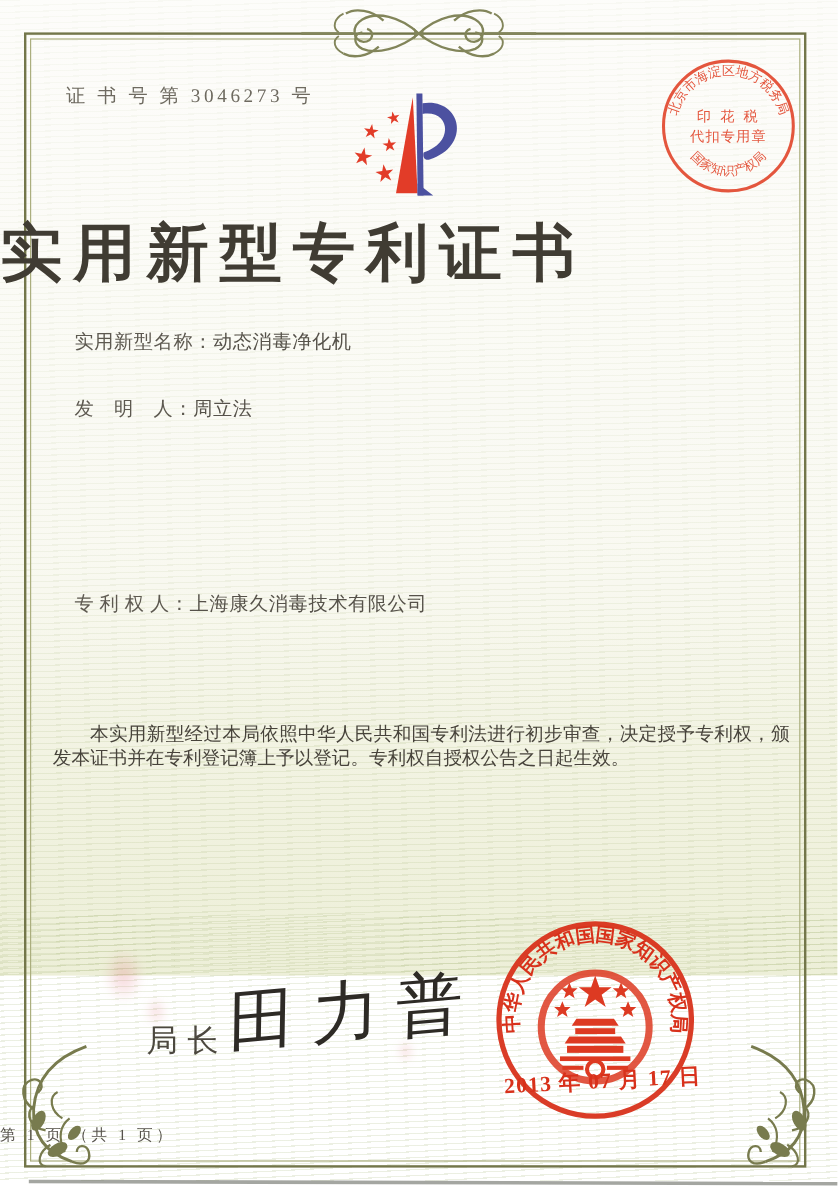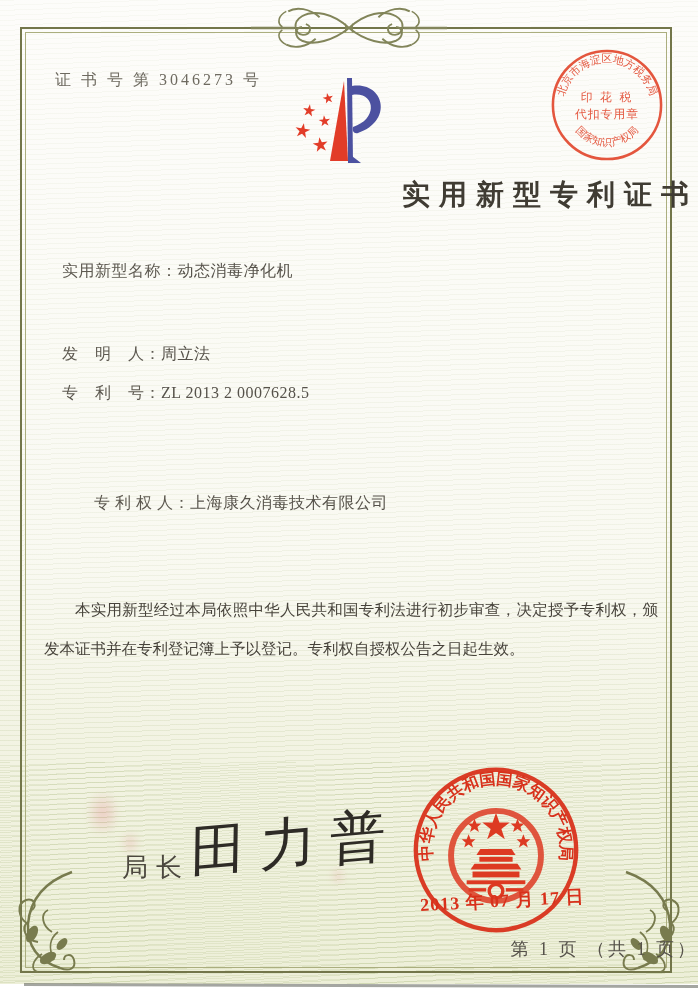--- a/index.html
+++ b/index.html
@@ -2,21 +2,21 @@
 <html lang="zh"><head>
 <meta charset="utf-8">
 <style>
   html,body{margin:0;padding:0;}
   body{
     width:698px;height:1003px;position:relative;overflow:hidden;
     background:#ffffff;
     font-family:"Liberation Serif","DejaVu Serif",serif;
   }
   .paper{
-    position:absolute;left:0;top:0;width:698px;height:984px;
+    position:absolute;left:0;top:0;width:698px;height:813px;
     background:
       linear-gradient(to bottom, rgba(255,255,255,.65) 0%, rgba(255,255,255,.35) 55%, rgba(255,255,255,0) 75%),
       repeating-linear-gradient(178deg, rgba(156,174,108,.16) 0 1px, rgba(0,0,0,0) 1px 5px),
       linear-gradient(to bottom,#f9f8f1 0%,#f6f6ea 60%,#edefd8 100%);
   }
   .paper-edge{
     position:absolute;left:24px;top:984px;width:674px;height:3px;
     background:rgba(90,92,84,.55);transform:rotate(.15deg);
   }
   .texture-bottom{
@@ -41,56 +41,56 @@
   .orn-bl{left:8px;top:868px;width:70px;height:106px;}
   .orn-br{left:620px;top:868px;width:70px;height:106px;transform:scaleX(-1);}
 
   .cert-number{
     position:absolute;left:55px;top:70px;
     font-size:16px;letter-spacing:3px;color:#6e6a60;
   }
   .logo{position:absolute;left:280px;top:76px;width:120px;height:102px;}
   .logo .star{position:absolute;color:#e23c28;line-height:1;}
   .title{
-    position:absolute;left:0;top:176px;width:698px;text-align:right;
-    font-size:28px;font-weight:600;letter-spacing:9px;color:#403c33;
+    position:absolute;left:0;top:176px;width:698px;text-align:left;
+    font-size:52px;font-weight:600;letter-spacing:9px;color:#403c33;
   }
   .tax-stamp{position:absolute;left:548px;top:46px;width:118px;height:118px;opacity:.92;}
   .office-stamp{position:absolute;left:408px;top:762px;width:176px;height:176px;}
   .stamp-date{
     position:absolute;left:420px;top:888px;width:190px;
     font-size:18px;font-weight:bold;color:#d8311b;letter-spacing:1px;
     transform:rotate(-3deg);white-space:nowrap;
   }
 
   .field{
     position:absolute;left:62px;font-size:16px;color:#5d5950;letter-spacing:.5px;white-space:nowrap;
   }
   .field .value{color:#56524a;}
-  .f1{top:261px;} .f2{top:344px;text-align:center;} .f3{top:383px;} .f4{top:438px;} .f5{top:493px;margin-left:32px;} .f6{top:548px;}
+  .f1{top:275px;} .f2{top:331px;text-align:center;} .f3{top:383px;} .f4{top:438px;} .f5{top:493px;} .f6{top:548px;}
 
   .body-text{
-    position:absolute;left:44px;top:590px;width:614px;
-    font-size:15.5px;line-height:39px;color:#47433b;text-align:justify;
+    position:absolute;left:44px;top:603px;width:614px;
+    font-size:15.5px;line-height:20px;color:#47433b;text-align:justify;
   }
   .body-text p{margin:0;text-indent:2em;}
 
   .sig-title{
     position:absolute;left:122px;top:850px;
     font-size:26px;letter-spacing:8px;color:#4c483f;
   }
   .sig-name{
     position:absolute;left:190px;top:806px;
     font-size:56px;color:#2e2b26;letter-spacing:14px;
     font-family:"DejaVu Sans",sans-serif;
     transform:rotate(-5deg) skewX(-6deg);
   }
   .footer{
-    position:absolute;left:0;top:937px;width:698px;text-align:right;
-    font-size:18px;color:#56524b;letter-spacing:3px;
+    position:absolute;left:0;top:937px;width:698px;text-align:left;
+    font-size:13px;color:#56524b;letter-spacing:3px;
   }
   svg text{font-family:"DejaVu Sans",sans-serif;}
 </style>
 </head>
 <body>
 
 <div class="paper">
   <div class="texture-bottom"></div>
   <div class="blotch b1"></div>
   <div class="blotch b2"></div>
@@ -178,21 +178,20 @@
     </text>
     <text font-size="10.5" fill="#e2492f" text-anchor="middle">
       <textPath href="#taxBottom" startOffset="50%">国家知识产权局</textPath>
     </text>
     <text x="60" y="56" font-size="12" fill="#e2492f" text-anchor="middle" letter-spacing="2">印 花 税</text>
     <text x="60" y="73" font-size="12" fill="#e2492f" text-anchor="middle" letter-spacing="1">代扣专用章</text>
   </svg>
 
   <div class="field f1"><span class="label">实用新型名称：</span><span class="value">动态消毒净化机</span></div>
   <div class="field f2"><span class="label">发　明　人：</span><span class="value">周立法</span></div>
-  <div class="field f3"><span class="label">专　利　号：</span><span class="value">ZL 2013 2 0007628.5</span></div>
   <div class="field f5"><span class="label">专 利 权 人：</span><span class="value">上海康久消毒技术有限公司</span></div>
 
   <div class="body-text">
     <p>本实用新型经过本局依照中华人民共和国专利法进行初步审查，决定授予专利权，颁发本证书并在专利登记簿上予以登记。专利权自授权公告之日起生效。</p>
   </div>
 
   <div class="sig-title">局长</div>
   <div class="sig-name">田力普</div>
 
   <svg class="office-stamp" viewBox="0 0 180 180">

